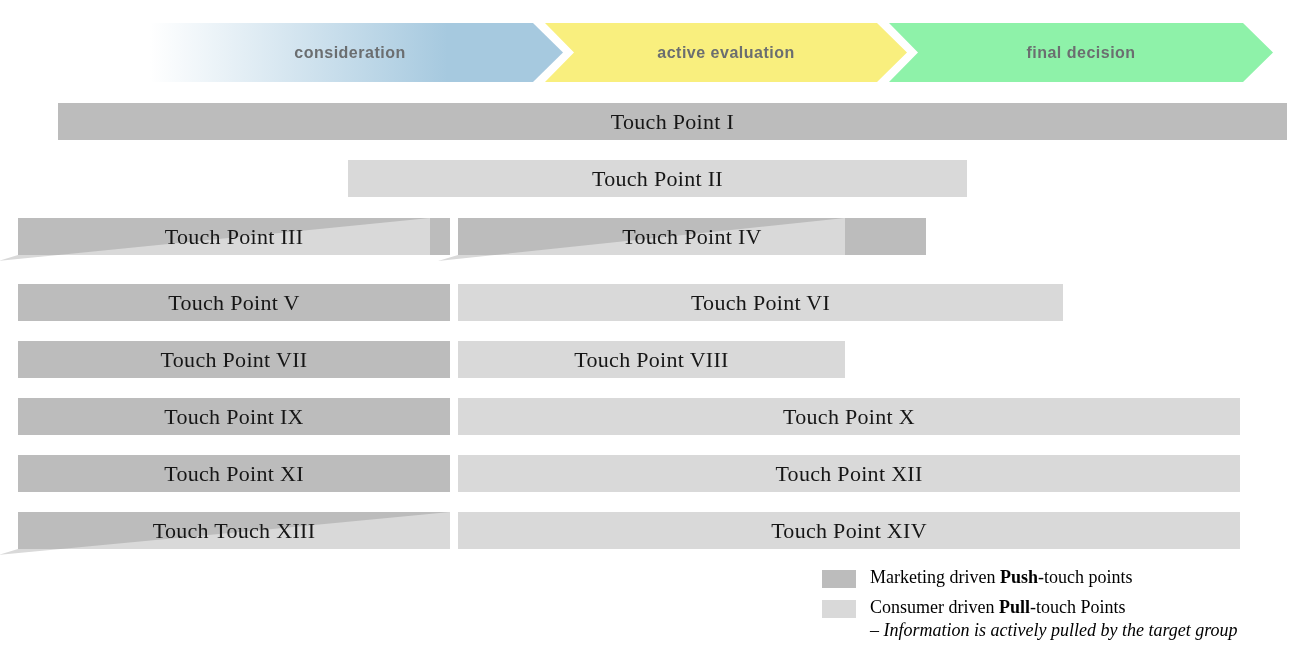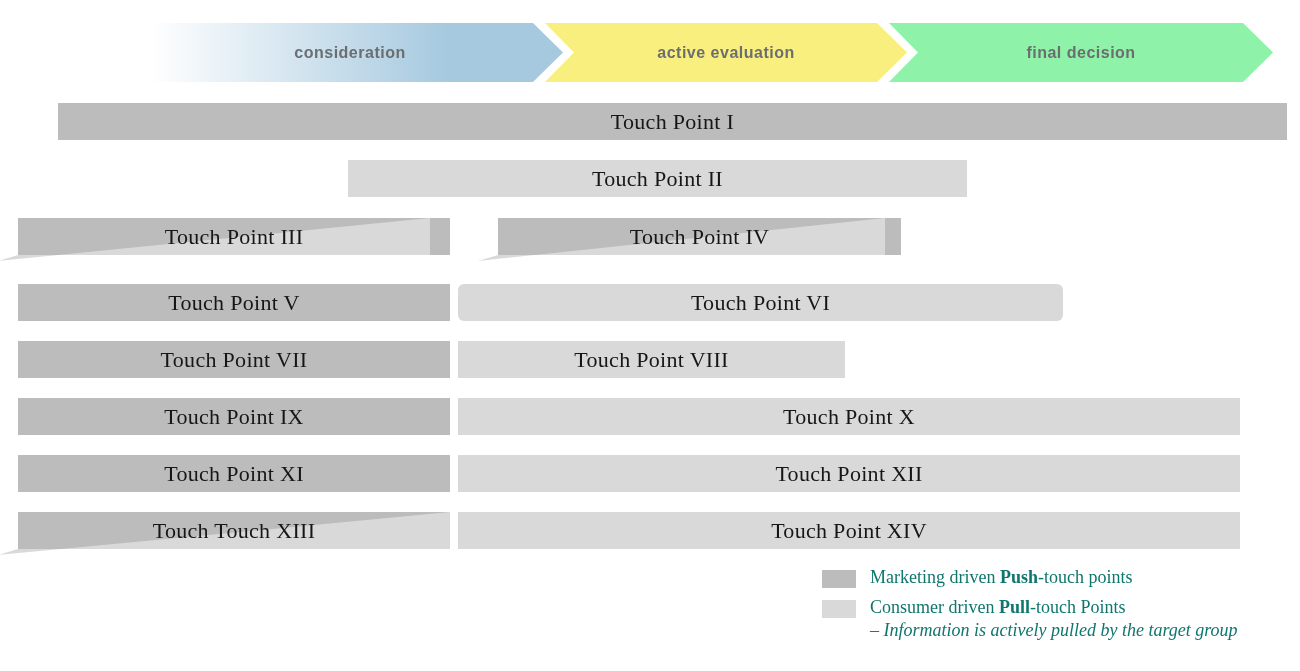--- a/index.html
+++ b/index.html
@@ -7,21 +7,21 @@
           font-family:"Liberation Serif",serif;}
   #stage-arrows{position:absolute;top:0;left:0;}
   .stage-label{position:absolute;top:23px;height:59px;line-height:59px;text-align:center;
                font-family:"Liberation Sans",sans-serif;font-weight:bold;font-size:16px;
                color:var(--stage-text,#6b6e70);letter-spacing:0.5px;}
   .bar{position:absolute;display:flex;align-items:center;justify-content:center;}
   .bar.push,.bar.wedge{background:var(--push,#bcbcbc);}
   .bar.pull{background:var(--pull,#d9d9d9);}
   .bar svg{position:absolute;top:0;left:-20px;overflow:visible;pointer-events:none;}
   .bar-label{position:relative;font-size:22px;color:var(--bar-text,#161616);letter-spacing:0.3px;}
-  #legend{position:absolute;left:820px;top:566px;width:478px;font-size:18px;color:#0f766e;}
+  #legend{position:absolute;left:820px;top:566px;width:478px;font-size:18px;color:#000000;}
   .legend-item{display:flex;align-items:flex-start;margin-bottom:7px;}
   .swatch{flex:0 0 auto;width:34px;height:18px;margin:4px 14px 0 2px;}
   .swatch.push{background:var(--push,#bcbcbc);}
   .swatch.pull{background:var(--pull,#d9d9d9);}
   .legend-line1{line-height:23px;}
   .legend-line2{line-height:23px;font-style:italic;}
 </style>
 </head>
 <body>
 
@@ -49,30 +49,30 @@
       </div>
       <div class="bar pull" style="left: 348px; top: 160px; width: 619px; height: 37px;">
         <span class="bar-label">Touch Point II</span>
       </div>
       <div class="bar wedge" style="left: 18px; top: 218px; width: 432px; height: 37px;">
         <svg width="452" height="46" viewBox="-20 0 452 46">
           <polygon points="-20,43 412,0 412,37 0,37" fill="#d9d9d9"></polygon>
         </svg>
         <span class="bar-label">Touch Point III</span>
       </div>
-      <div class="bar wedge" style="left: 458px; top: 218px; width: 403px; height: 37px; margin-left: 40px;">
+      <div class="bar wedge" style="left: 458px; top: 218px; width: 468px; height: 37px;">
         <svg width="407" height="46" viewBox="-20 0 407 46">
           <polygon points="-20,43 387,0 387,37 0,37" fill="#d9d9d9"></polygon>
         </svg>
         <span class="bar-label">Touch Point IV</span>
       </div>
       <div class="bar push" style="left: 18px; top: 284px; width: 432px; height: 37px;">
         <span class="bar-label">Touch Point V</span>
       </div>
-      <div class="bar pull" style="left: 458px; top: 284px; width: 605px; height: 37px; border-radius: 6px;">
+      <div class="bar pull" style="left: 458px; top: 284px; width: 605px; height: 37px;">
         <span class="bar-label">Touch Point VI</span>
       </div>
       <div class="bar push" style="left: 18px; top: 341px; width: 432px; height: 37px;">
         <span class="bar-label">Touch Point VII</span>
       </div>
       <div class="bar pull" style="left: 458px; top: 341px; width: 387px; height: 37px;">
         <span class="bar-label">Touch Point VIII</span>
       </div>
       <div class="bar push" style="left: 18px; top: 398px; width: 432px; height: 37px;">
         <span class="bar-label">Touch Point IX</span>

